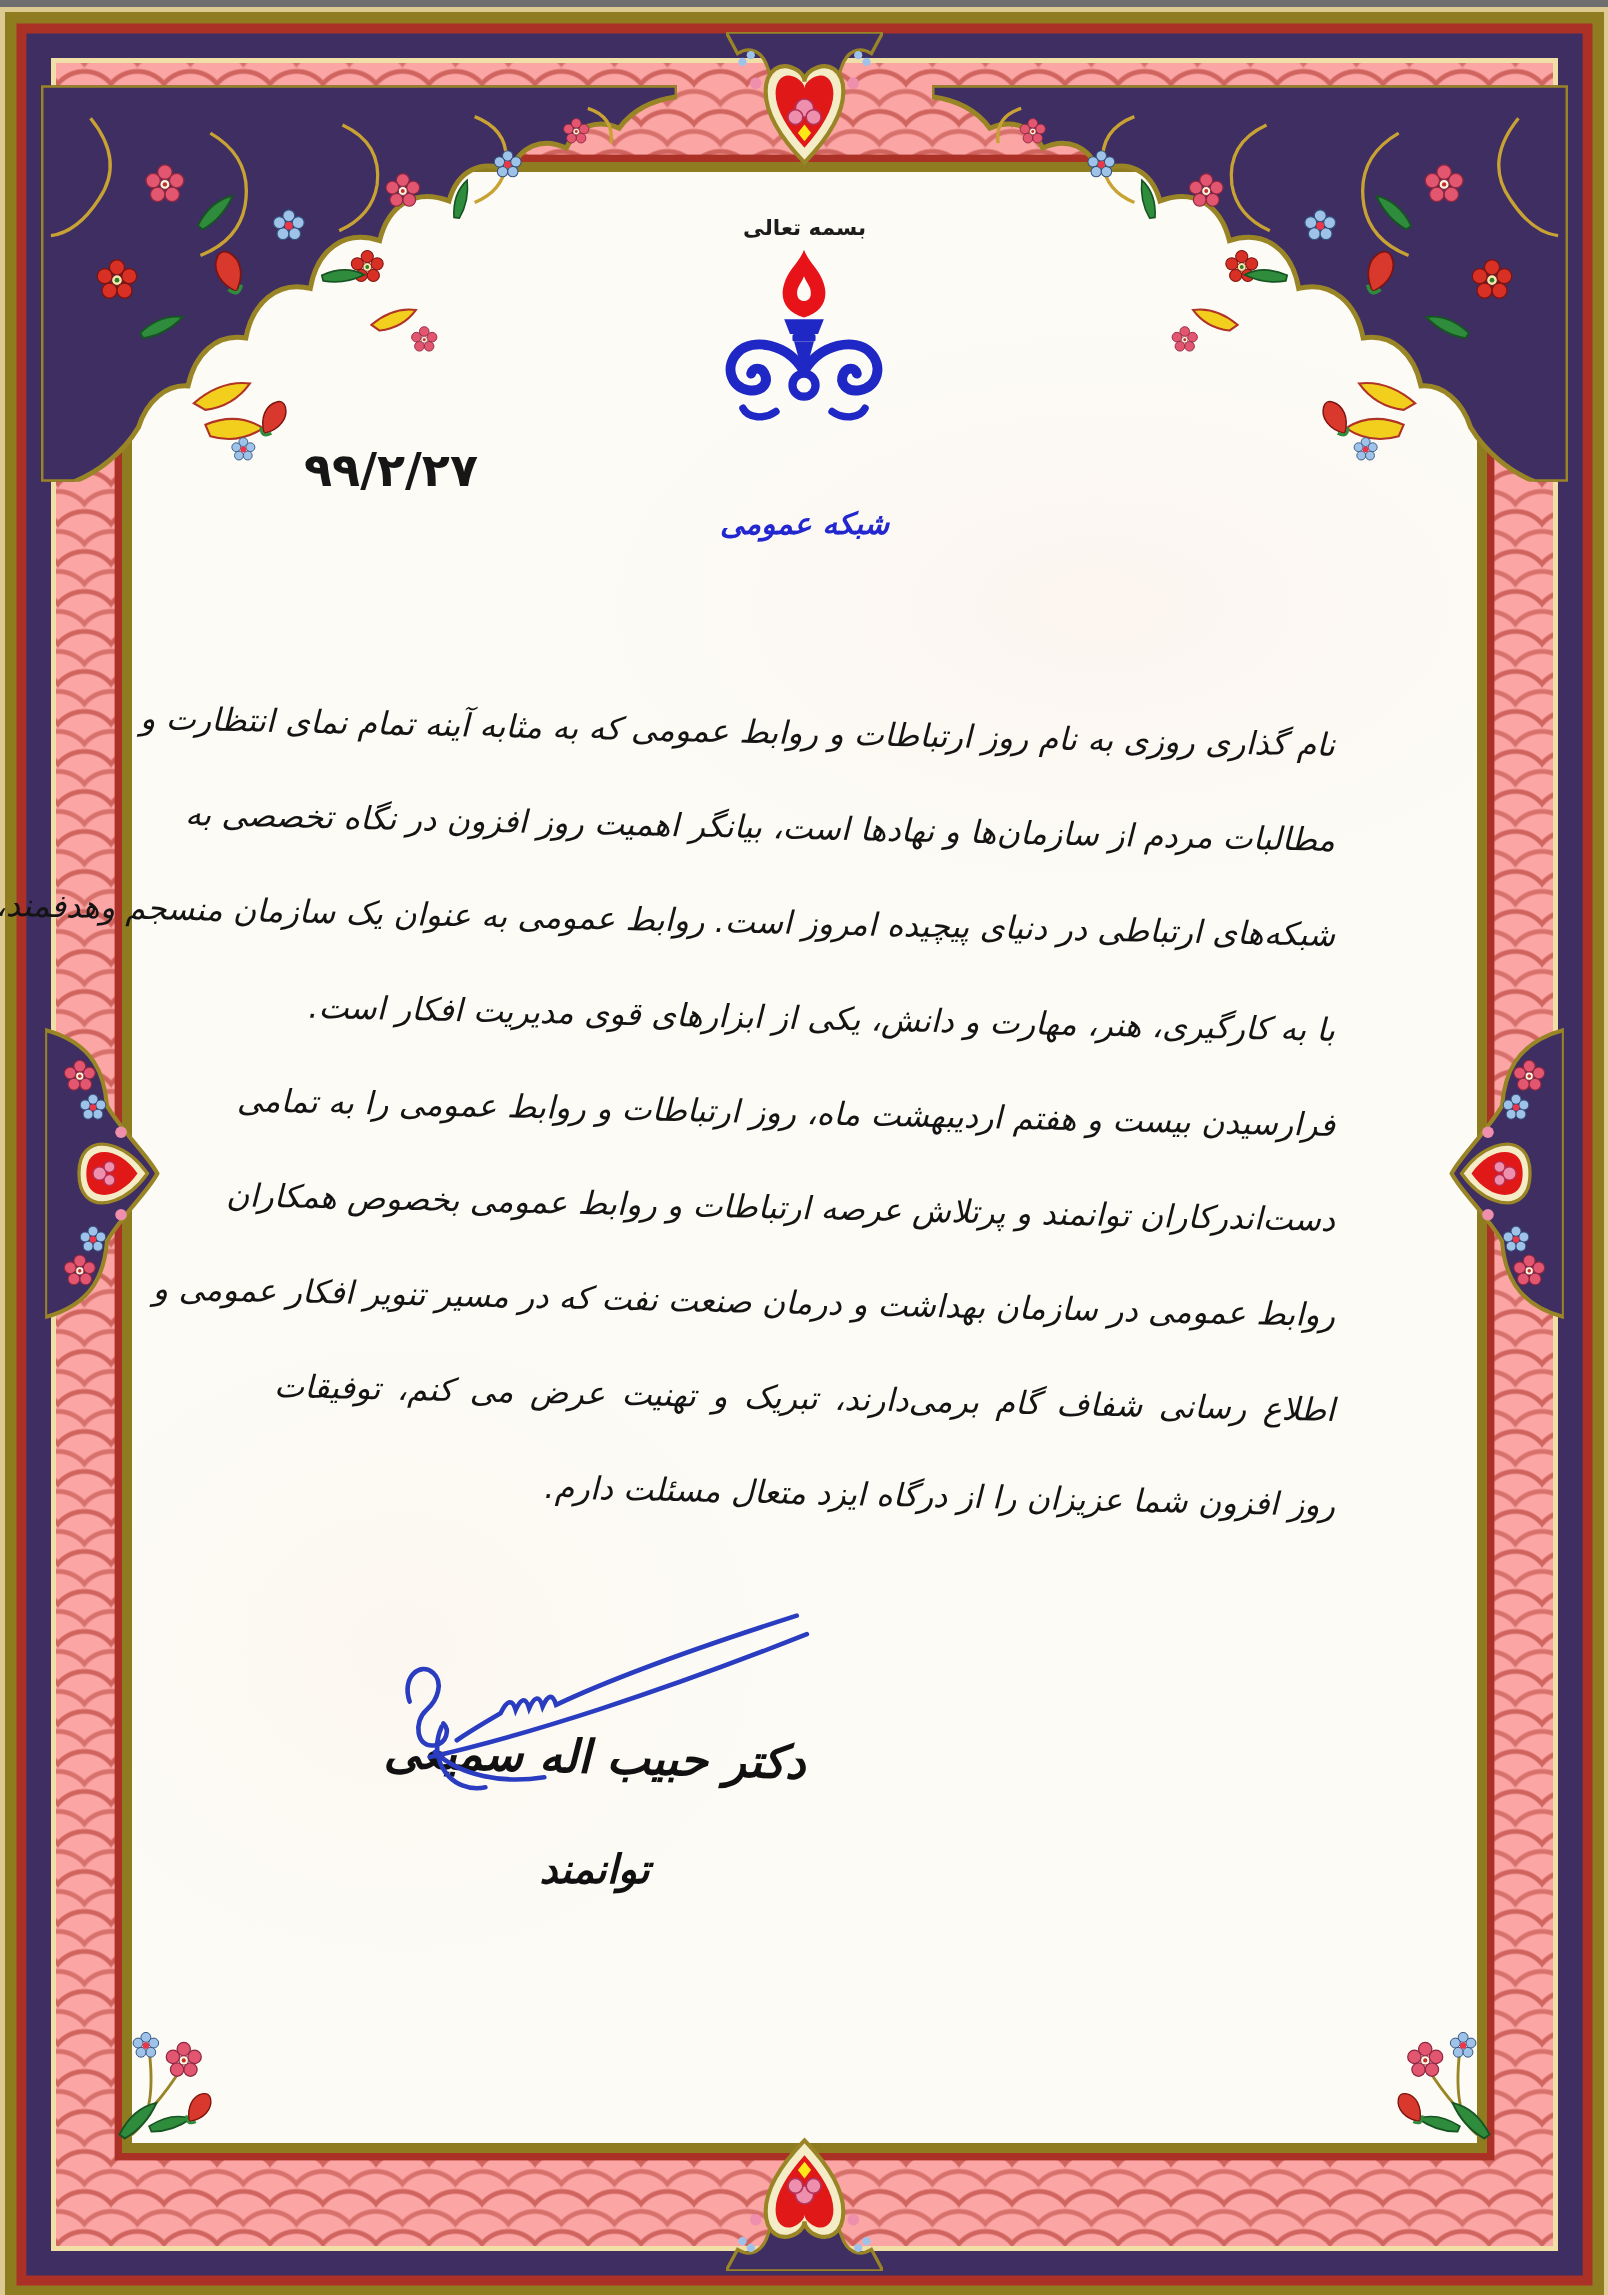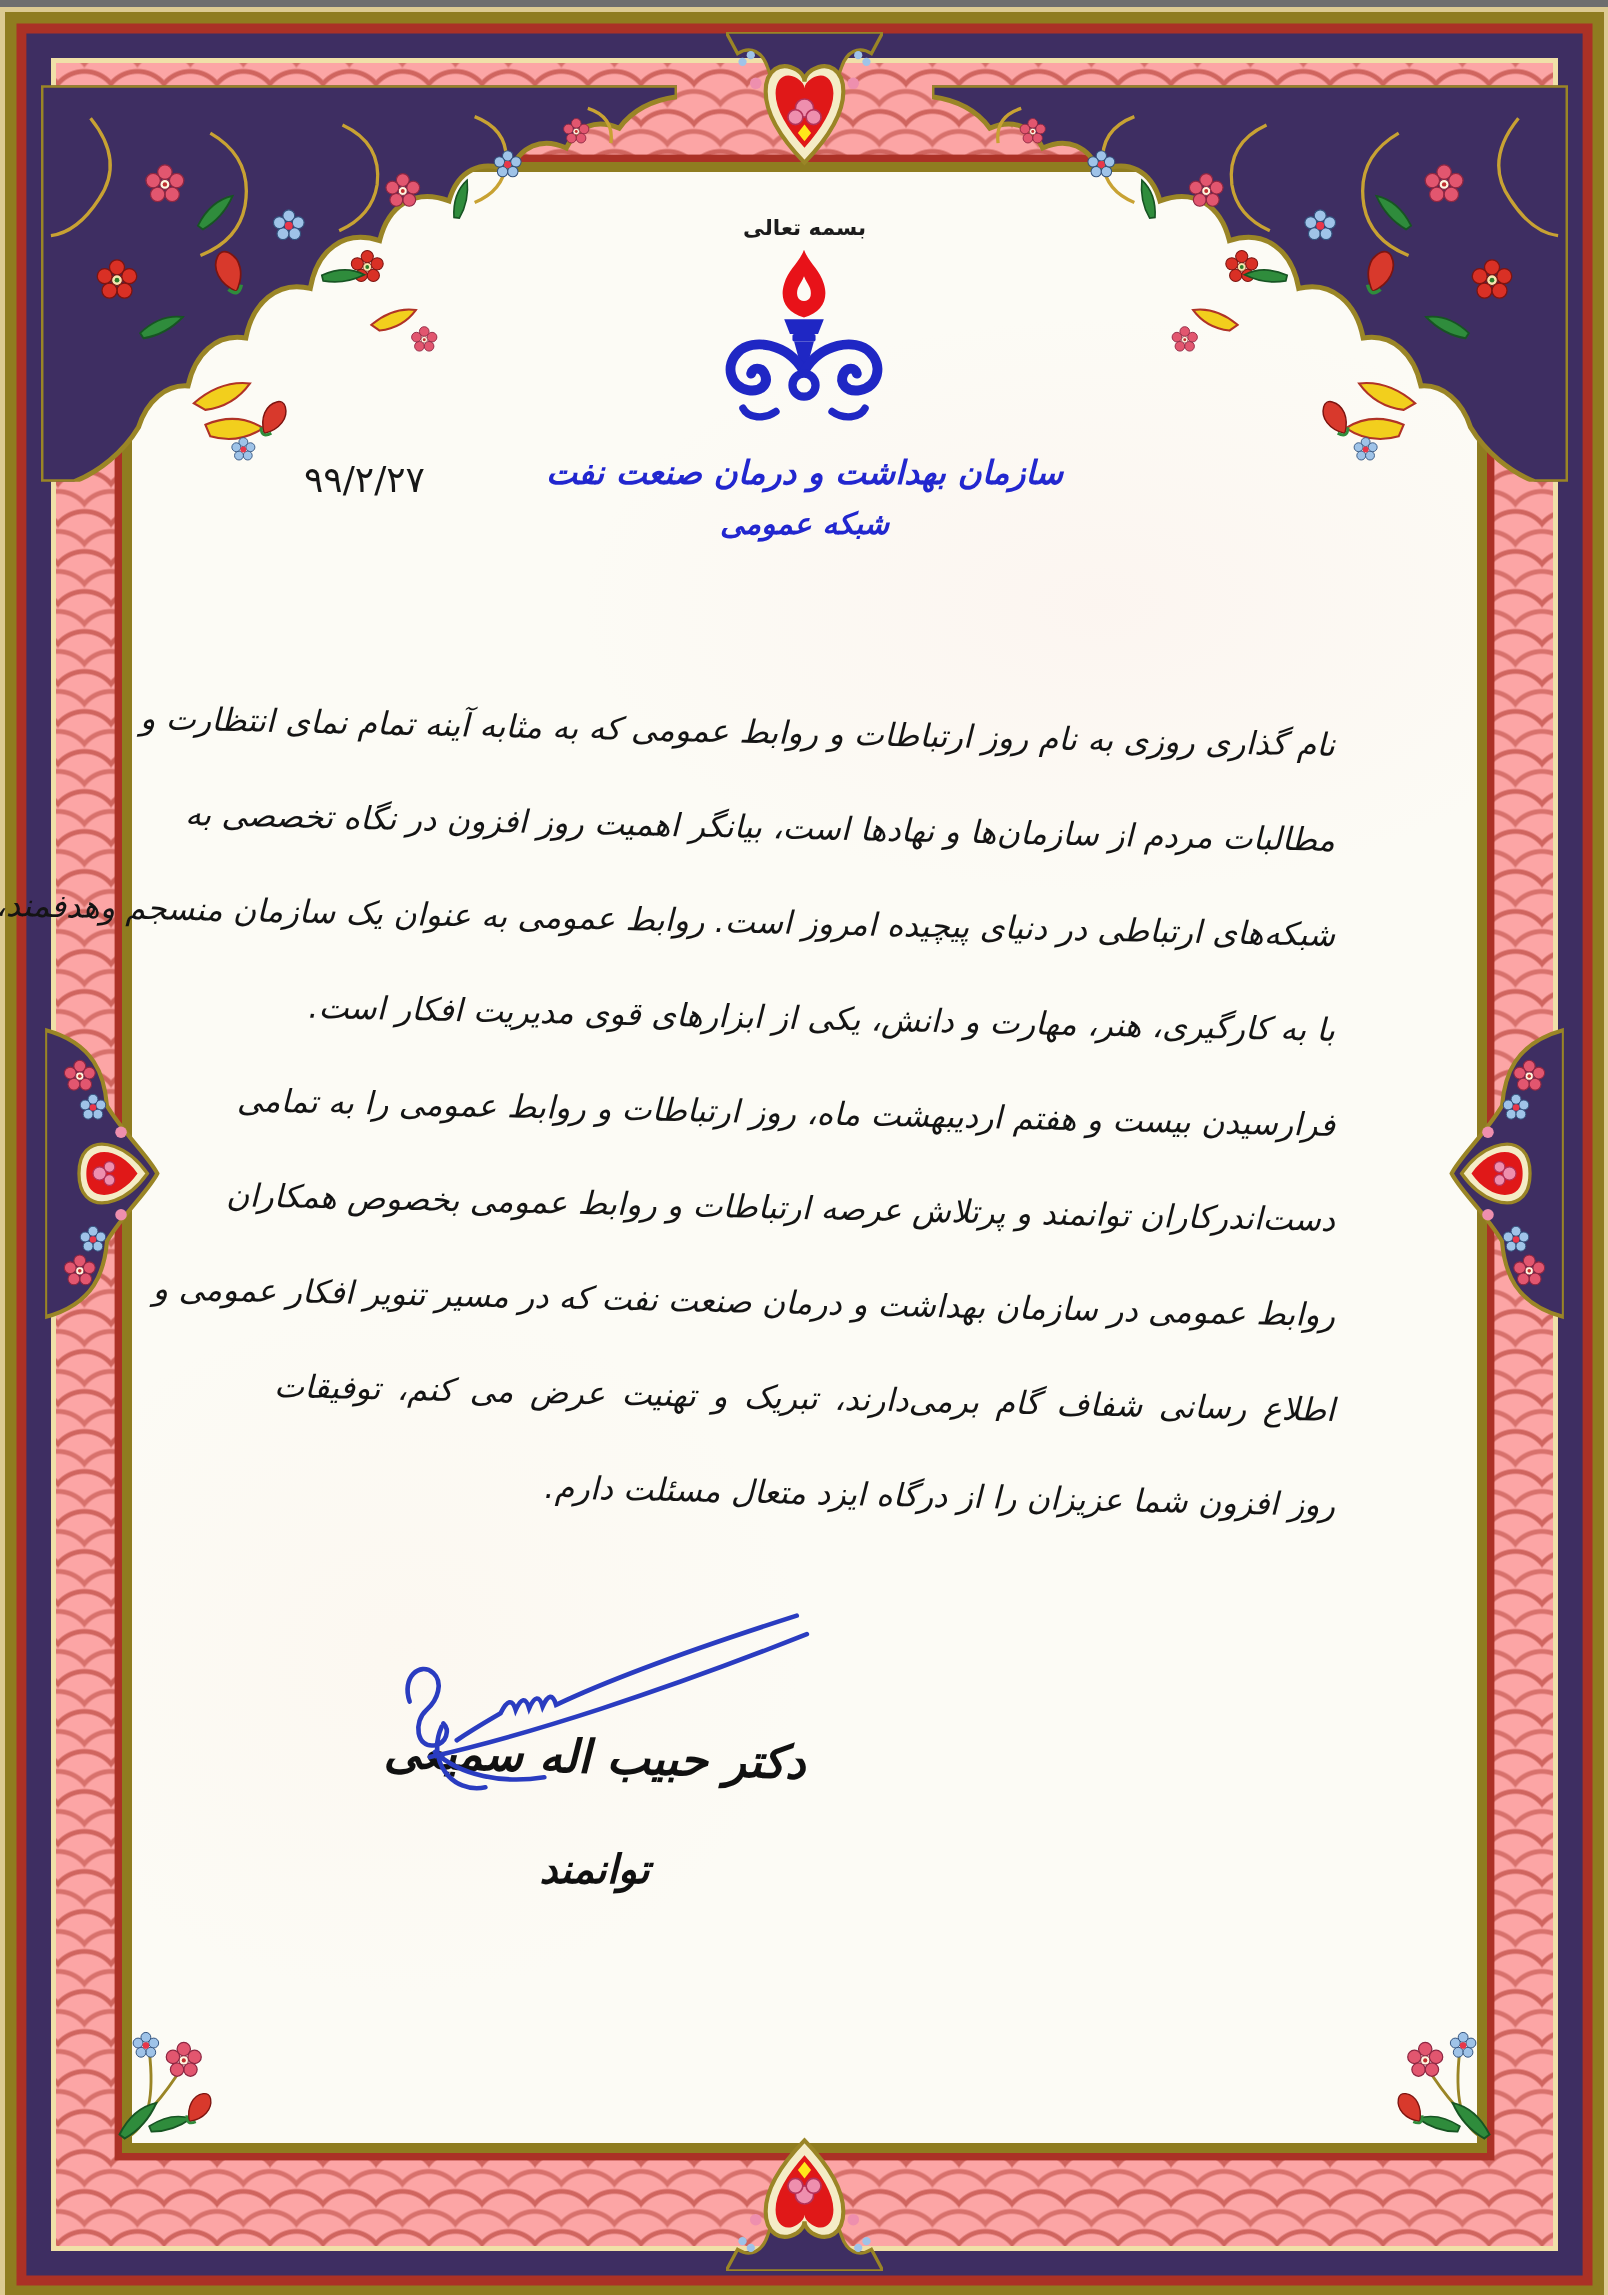--- a/index.html
+++ b/index.html
@@ -52,22 +52,22 @@
   .logo-wrap{position:absolute;top:241px;left:705px;width:198px;height:186px;}
   .org-name{
     position:absolute;top:446px;left:0;width:100%;text-align:center;
     direction:rtl;font-size:33px;font-weight:bold;font-style:italic;color:#2227cf;
   }
   .dept-name{
     position:absolute;top:499px;left:0;width:100%;text-align:center;
     direction:rtl;font-size:30px;font-weight:bold;font-style:italic;color:#2227cf;
   }
   .letter-date{
-    position:absolute;top:452px;left:304px;
-    direction:ltr;font-size:36px;font-weight:normal;color:#161616;letter-spacing:2.5px;
+    position:absolute;top:436px;left:304px;
+    direction:ltr;font-size:46px;font-weight:bold;color:#161616;letter-spacing:2.5px;
   }
   .letter-body{
     position:absolute;top:679px;right:274px;left:274px;
     direction:rtl;color:#141414;
     font-size:32px;font-style:italic;font-weight:500;
     transform:skewY(1.3deg);
   }
   .letter-body .bline{
     height:95px;line-height:95px;white-space:nowrap;
     text-align:justify;text-align-last:justify;
@@ -261,21 +261,20 @@
           <path d="M121,148 C140,116 182,108 200,126 C216,142 210,168 188,172 C172,175 162,164 168,152 C172,144 182,144 184,152"></path>
         </g>
         <circle cx="120" cy="166" r="14" fill="#fcfbf5" stroke="#1f27c4" stroke-width="10"></circle>
         <g fill="none" stroke="#1f27c4" stroke-width="9" stroke-linecap="round">
           <path d="M86,198 C72,208 52,206 46,194"></path>
           <path d="M154,198 C168,208 188,206 194,194"></path>
         </g>
       </svg>
     </div>
 
-    <div class="org-name">سازمان بهداشت و درمان صنعت نفت</div>
     <div class="dept-name">شبکه عمومی</div>
 
     <div class="letter-date" dir="ltr">۹۹/۲/۲۷</div>
 
     <div class="letter-body">
       <div class="bline">نام گذاری روزی به نام روز ارتباطات و روابط عمومی که به مثابه آینه تمام نمای انتظارت و</div>
       <div class="bline">مطالبات مردم از سازمان‌ها و نهادها است، بیانگر اهمیت روز افزون در نگاه تخصصی به</div>
       <div class="bline">شبکه‌های ارتباطی در دنیای پیچیده امروز است. روابط عمومی به عنوان یک سازمان منسجم وهدفمند،</div>
       <div class="bline end">با به کارگیری، هنر، مهارت و دانش، یکی از ابزارهای قوی مدیریت افکار است.</div>
       <div class="bline">فرارسیدن بیست و هفتم اردیبهشت ماه، روز ارتباطات و روابط عمومی را به تمامی</div>

